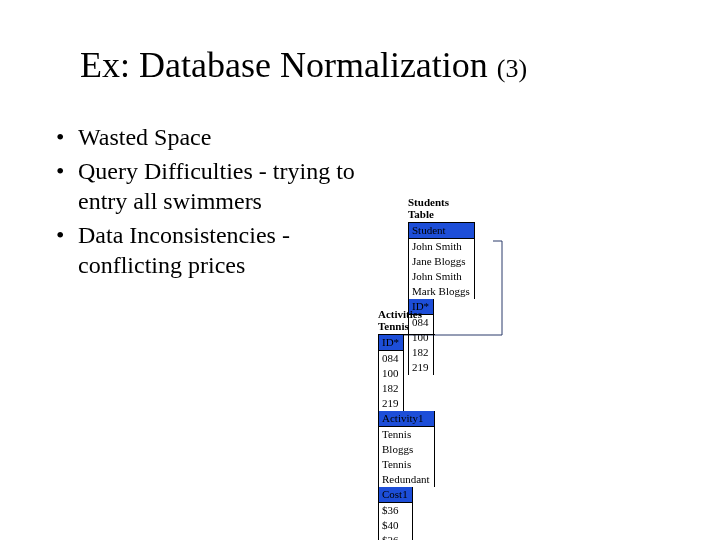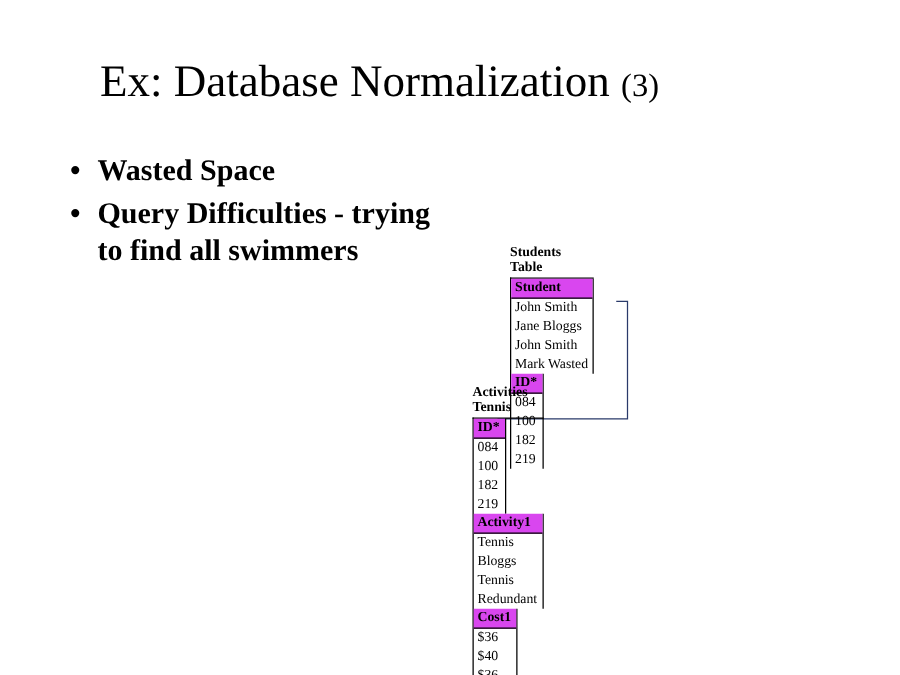--- a/index.html
+++ b/index.html
@@ -22,21 +22,20 @@
     font-size: 36px;
     margin: 16px 0 36px 24px;
     white-space: nowrap;
   }
   .title .sub {
     font-size: 26px;
   }
   .content {
     display: flex;
     align-items: flex-start;
-    font-weight: bold;
   }
   ul.bullets {
     list-style: none;
     margin: 0;
     padding: 0;
     font-size: 24px;
     line-height: 1.25;
     max-width: 310px;
   }
   ul.bullets > li {
@@ -68,23 +67,23 @@
     vertical-align: top;
     border-right: 1px solid #000;
   }
   .tbl .hdr, .tbl .cell {
     padding: 1px 4px 1px 3px;
     white-space: nowrap;
     min-height: 13px;
     line-height: 13px;
   }
   .tbl .hdr {
-    font-weight: bold;
+    font-weight: normal;
     border-bottom: 1px solid #000;
-    background: #d946ef;
+    background: #1d4ed8;
   }
   .tlabel {
     font-size: 11px;
     font-weight: bold;
     margin-bottom: 2px;
   }
   .students-block { position: absolute; left: 30px; top: 0; }
   .activities-block { position: absolute; left: 0; top: 112px; }
   .activities-block .tbl .col .cell { border-bottom: 0; }
   svg.link {
@@ -99,39 +98,40 @@
 
 <div class="slide">
 
   <div class="title">
     <span>Ex: Database Normalization </span><span class="sub">(3)</span>
   </div>
 
   <div class="content">
     <ul class="bullets">
       <li><span>Wasted Space</span></li>
-      <li><span>Query Difficulties - trying to find all swimmers</span></li>
+      <li><span>Query Difficulties - trying to entry all swimmers</span></li>
+      <li><span>Data Inconsistencies - conflicting prices</span></li>
     </ul>
   </div>
 
   <div class="tables">
 
     <svg class="link">
       <polyline points="115,45 124,45 124,139 20,139" fill="none" stroke="#2a3a6a" stroke-width="1"></polyline>
     </svg>
 
     <div class="students-block">
       <div class="tlabel">Students Table</div>
       <div class="tbl">
         <div class="col">
           <div class="hdr">Student</div>
           <div class="cell">John Smith</div>
           <div class="cell">Jane Bloggs</div>
           <div class="cell">John Smith</div>
-          <div class="cell">Mark Wasted</div>
+          <div class="cell">Mark Bloggs</div>
         </div>
         <div class="col">
           <div class="hdr">ID*</div>
           <div class="cell">084</div>
           <div class="cell">100</div>
           <div class="cell">182</div>
           <div class="cell">219</div>
         </div>
       </div>
     </div>

